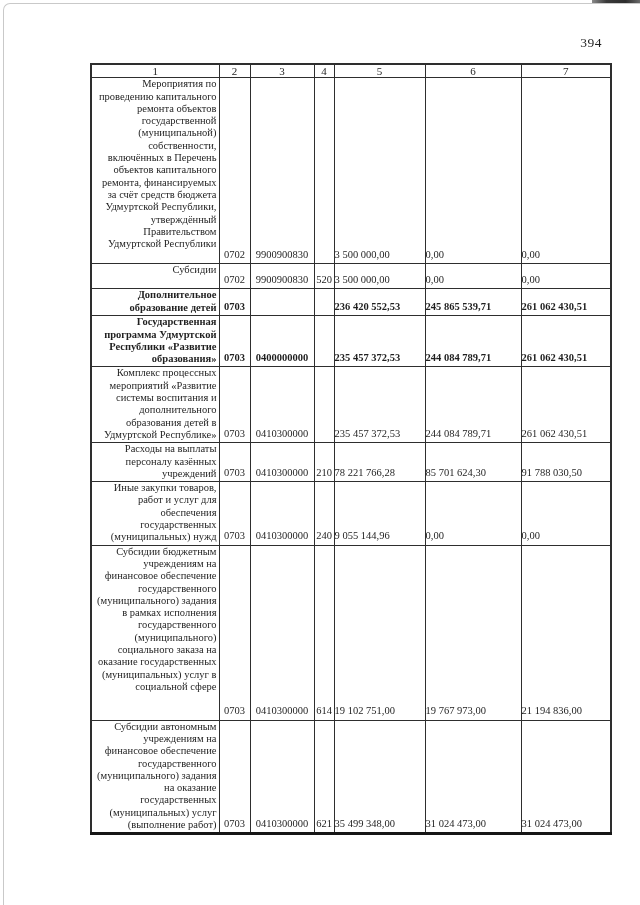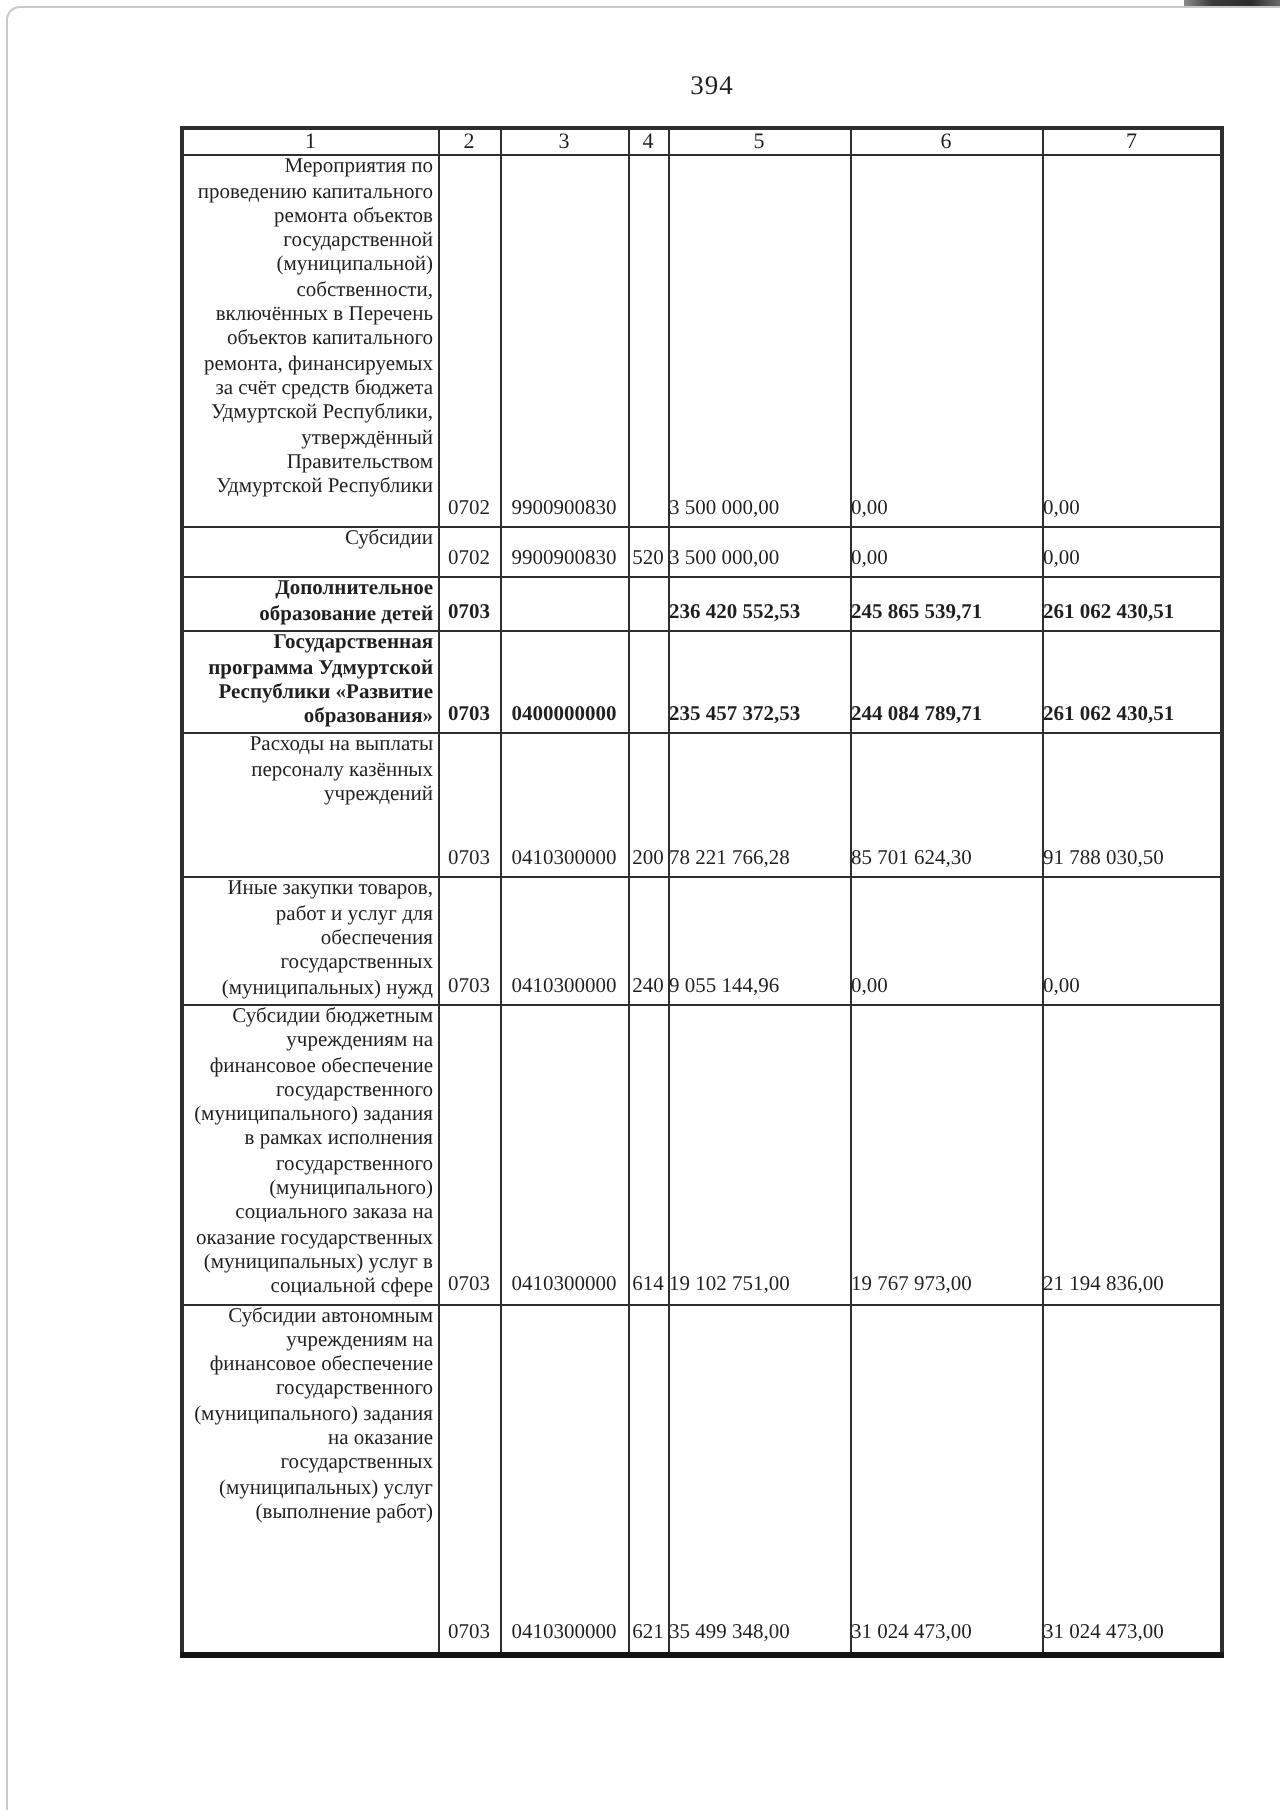--- a/index.html
+++ b/index.html
@@ -18,22 +18,22 @@
     border-top:1px solid #c9c9c9;
     border-top-left-radius:7px;
     pointer-events:none;
   }
   
   .corner-smudge{
     position:absolute;top:0;right:0;width:48px;height:3px;
     background:linear-gradient(90deg,#8a8a8a 0%,#3a3a3a 30%,#2d2d2d 70%,#6a6a6a 100%);
   }
   .page-number{
-    position:absolute;top:35px;left:96px;width:520px;
-    text-align:center;font-size:13.5px;letter-spacing:0.5px;
+    position:absolute;top:35px;left:82px;width:520px;
+    text-align:right;font-size:13.5px;letter-spacing:0.5px;
   }
   table.budget{
     position:absolute;left:90px;top:63px;width:520px;
     border-collapse:collapse;table-layout:fixed;
     border:2px solid #2e2e2e;
     border-bottom:3px solid #161616;
   }
   .budget th,.budget td{
     border:1px solid #2e2e2e;
     font-size:10.5px;line-height:12.3px;
@@ -127,24 +127,33 @@
       <tr class="bold">
         <td class="label-cell">Государственная программа Удмуртской Республики «Развитие образования»</td>
         <td class="code-cell">0703</td>
         <td class="code-cell">0400000000</td>
         <td class="code-cell"></td>
         <td class="amount-cell">235 457 372,53</td>
         <td class="amount-cell">244 084 789,71</td>
         <td class="amount-cell">261 062 430,51</td>
       </tr>
       <tr>
+        <td class="label-cell">Комплекс процессных мероприятий «Развитие системы воспитания и дополнительного образования детей в Удмуртской Республике»</td>
+        <td class="code-cell">0703</td>
+        <td class="code-cell">0410300000</td>
+        <td class="code-cell"></td>
+        <td class="amount-cell">235 457 372,53</td>
+        <td class="amount-cell">244 084 789,71</td>
+        <td class="amount-cell">261 062 430,51</td>
+      </tr>
+      <tr>
         <td class="label-cell">Расходы на выплаты персоналу казённых учреждений</td>
         <td class="code-cell">0703</td>
         <td class="code-cell">0410300000</td>
-        <td class="code-cell">200</td>
+        <td class="code-cell">210</td>
         <td class="amount-cell">78 221 766,28</td>
         <td class="amount-cell">85 701 624,30</td>
         <td class="amount-cell">91 788 030,50</td>
       </tr>
       <tr>
         <td class="label-cell">Иные закупки товаров, работ и услуг для обеспечения государственных (муниципальных) нужд</td>
         <td class="code-cell">0703</td>
         <td class="code-cell">0410300000</td>
         <td class="code-cell">240</td>
         <td class="amount-cell">9 055 144,96</td>

